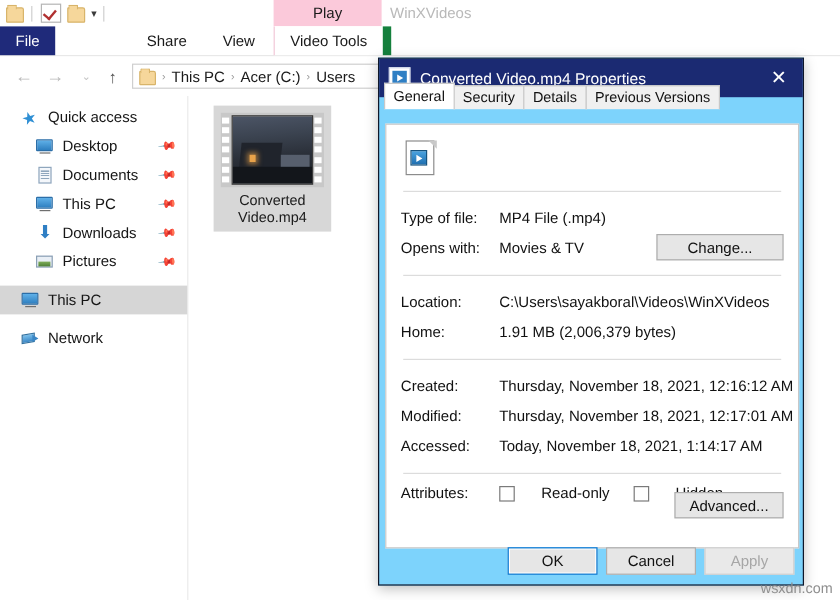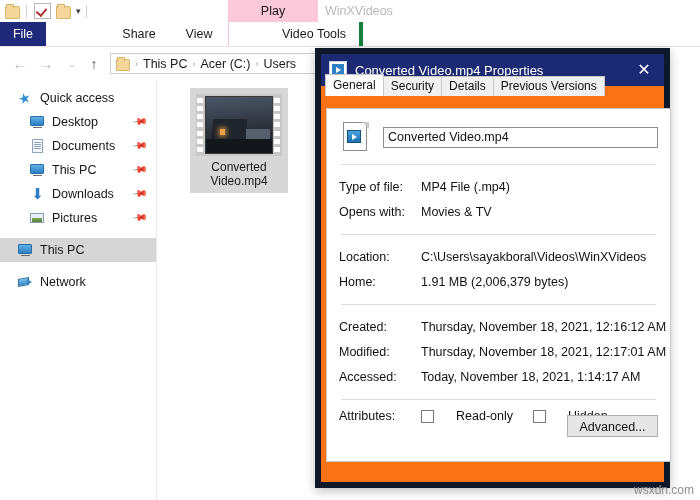--- a/index.html
+++ b/index.html
@@ -109,22 +109,21 @@
     background: #1f2a7a;
     color: #ffffff;
   }
   .tab-home  { left: 46px;  width: 62px; }
   .tab-share { left: 108px; width: 62px; }
   .tab-view  { left: 170px; width: 58px; }
   .tab-videotools {
     left: 228px; width: 90px;
     background: #ffffff;
     border-left: 1px solid #f2c7d8;
-    border-right: 4px solid #15803d;
-    padding-left: 40px;
+    border-right: 7px solid #15803d;
   }
 
   
   .ctx-group {
     position: absolute;
     left: 228px; top: 0;
     width: 90px; height: 22px;
     background: #fbc9da;
     color: #1a1a1a;
     font-size: 12.5px;
@@ -297,21 +296,21 @@
 
   
   .content {
     position: absolute;
     left: 158px; top: 80px;
     width: 542px; height: 420px;
     background: #ffffff;
   }
   .file-tile {
     position: absolute;
-    left: 32px; top: 8px;
+    left: 20px; top: 8px;
     width: 98px;
     background: #d7d7d7;
     padding: 6px 4px 5px 4px;
     box-sizing: border-box;
     text-align: center;
   }
   .thumb {
     width: 86px; height: 62px;
     margin: 0 auto;
     background: #c8c8c8;
@@ -369,22 +368,22 @@
     font-size: 12px;
     color: #1a1a1a;
     line-height: 14px;
   }
 
   
   #dialog {
     position: absolute;
     left: 315px; top: 48px;
     width: 355px; height: 440px;
-    background: #f97316;
-    border: 6px solid #0f172a;
+    background: #7dd3fc;
+    border: 1px solid #0f172a;
     box-shadow: 0 3px 10px rgba(0,0,0,.25);
     box-sizing: border-box;
   }
   .dlg-titlebar {
     position: absolute;
     left: 0; top: 0;
     width: 100%; height: 32px;
     background: #1b2a72;
     color: #ffffff;
     display: flex;
@@ -780,33 +779,33 @@
   </div>
 
   <div class="dlg-body">
 
     <div class="name-row">
       <span class="file-ico">
         <span class="page"></span>
           <span class="fold"></span>
           <span class="badge"></span>
       </span>
-      <input class="name-input" type="text" value="Converted Video.mp4" style="">
     </div>
 
     <div class="hr"></div>
 
     <div class="prop-row">
       <span class="prop-label">Type of file:</span>
       <span class="prop-value">MP4 File (.mp4)</span>
     </div>
 
     <div class="prop-row">
       <span class="prop-label">Opens with:</span>
       <span class="prop-value">Movies &amp; TV</span>
+      <button class="btn btn-change">Change...</button>
     </div>
 
     <div class="hr"></div>
 
     <div class="prop-row">
       <span class="prop-label">Location:</span>
       <span class="prop-value">C:\Users\sayakboral\Videos\WinXVideos</span>
     </div>
     <div class="prop-row">
       <span class="prop-label">Home:</span>
@@ -837,15 +836,20 @@
         <span class="chk-label">Read-only</span>
       </span>
       <span class="chk-wrap">
         <span class="chk"></span>
         <span class="chk-label">Hidden</span>
       </span>
       <button class="btn btn-advanced">Advanced...</button>
     </div>
   </div>
 
+  <div class="dlg-footer">
+    <button class="btn btn-footer btn-default">OK</button>
+    <button class="btn btn-footer">Cancel</button>
+    <button class="btn btn-footer btn-disabled">Apply</button>
+  </div>
 </div>
 
 <div class="watermark">wsxdn.com</div>
 
 </body></html>

